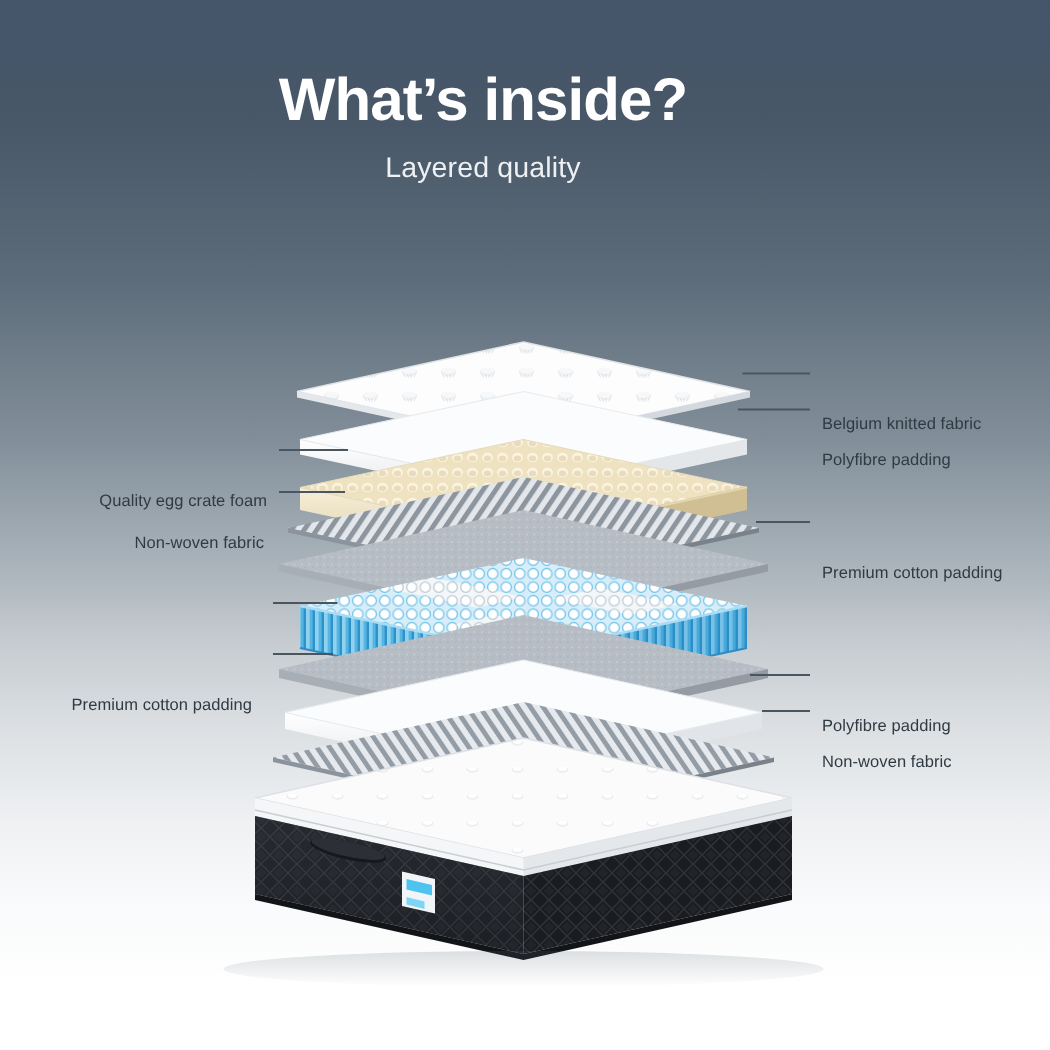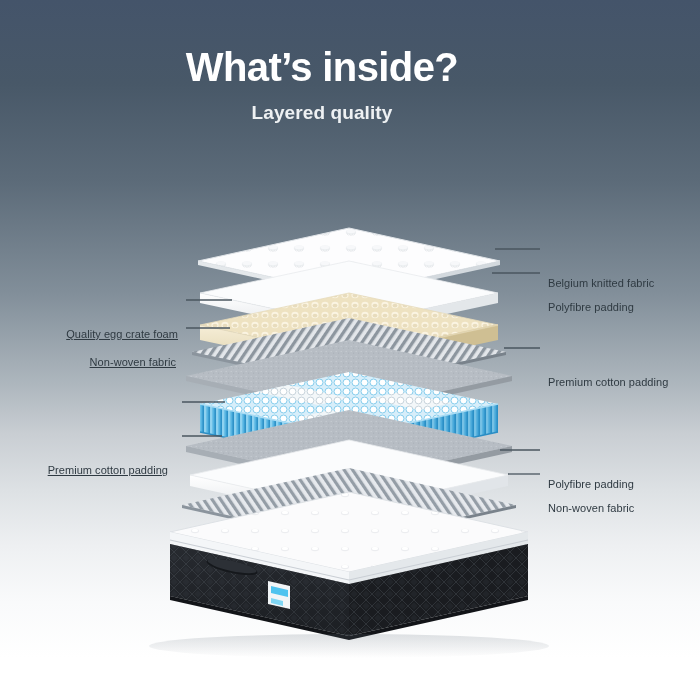--- a/index.html
+++ b/index.html
@@ -38,21 +38,21 @@
   .title{
     font-size:40px;
     font-weight:bold;
     color:#ffffff;
     letter-spacing:-0.6px;
     line-height:1.05;
   }
   .subtitle{
     margin-top:14px;
     font-size:19px;
-    font-weight:bold;
+    font-weight:normal;
     color:#eef1f3;
     letter-spacing:0.1px;
   }
 
   
   #art{
     position:absolute;
     left:0; top:0;
     width:700px; height:700px;
     pointer-events:none;
@@ -61,21 +61,21 @@
   
   .callout{
     position:absolute;
     font-size:11px;
     color:#2f3a42;
     white-space:nowrap;
     letter-spacing:0.05px;
     margin-top:36px;
   }
   .callout.right{ text-align:left; }
-  .callout.left { text-align:right;text-decoration:underline; }
+  .callout.left { text-align:right; }
 </style>
 </head>
 <body>
 
 <div id="stage">
 
   <div class="header">
     <div class="title">What’s inside?</div>
     <div class="subtitle">Layered quality</div>
   </div>

